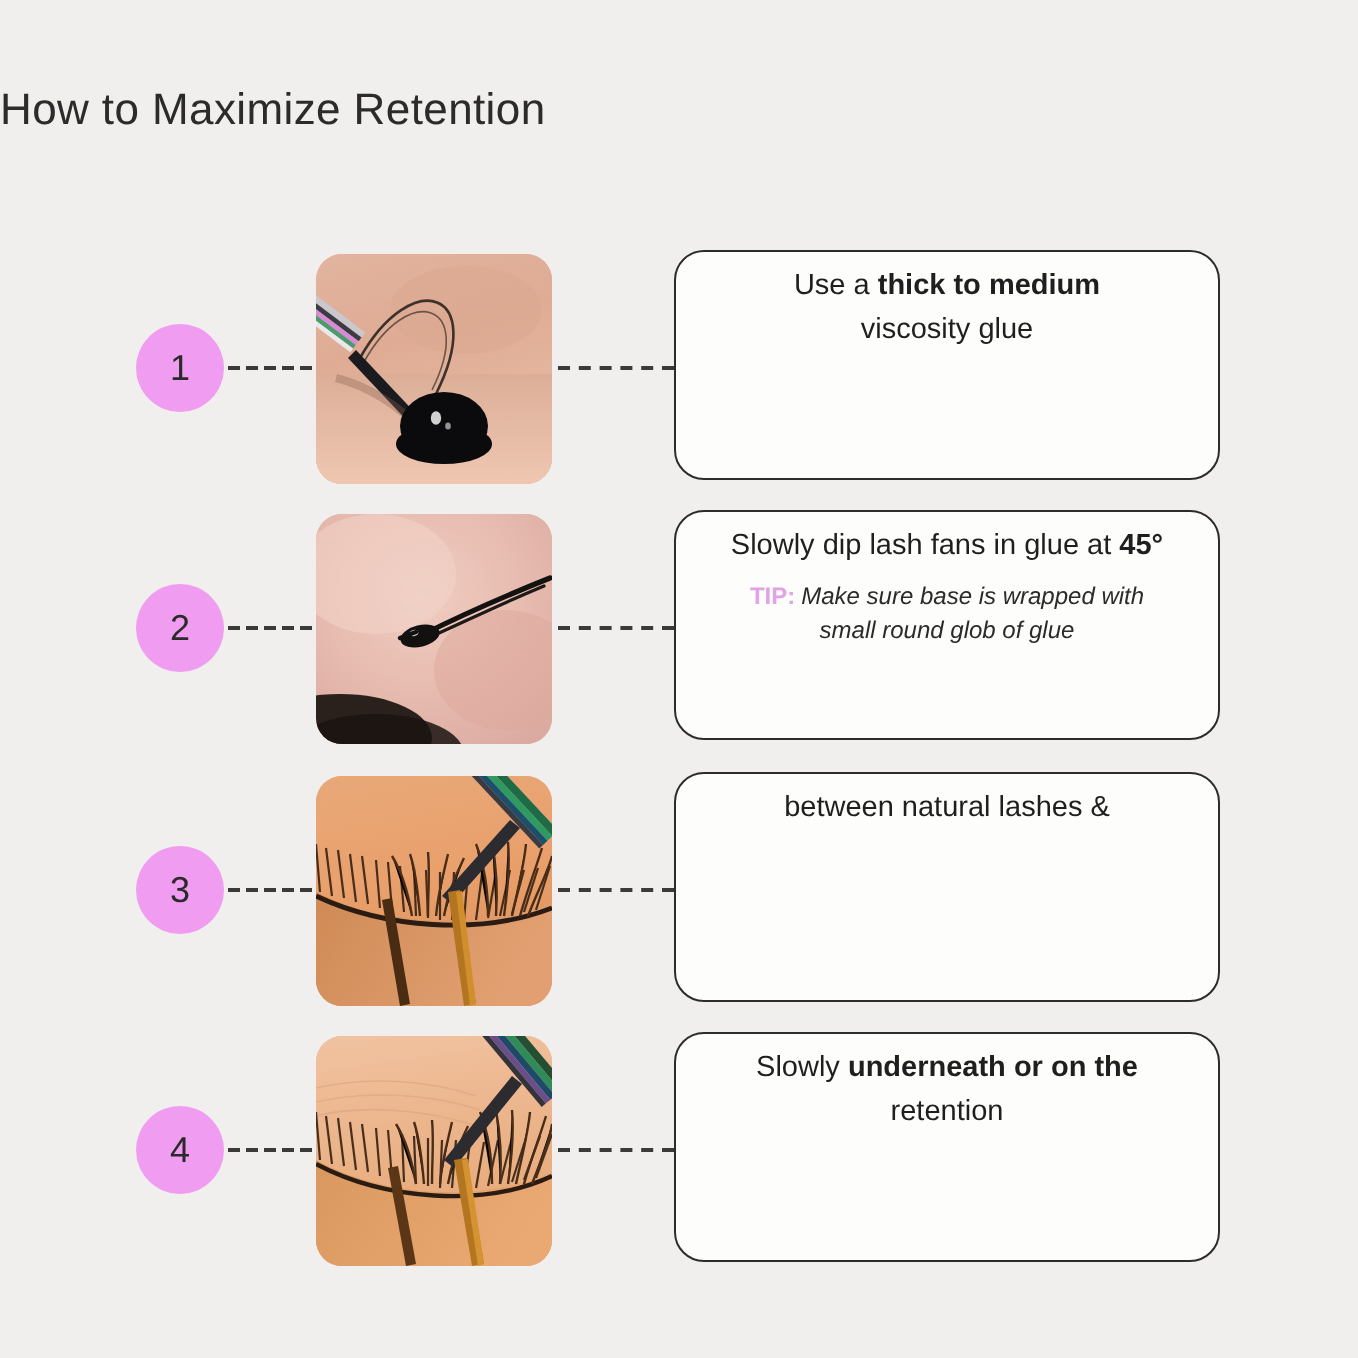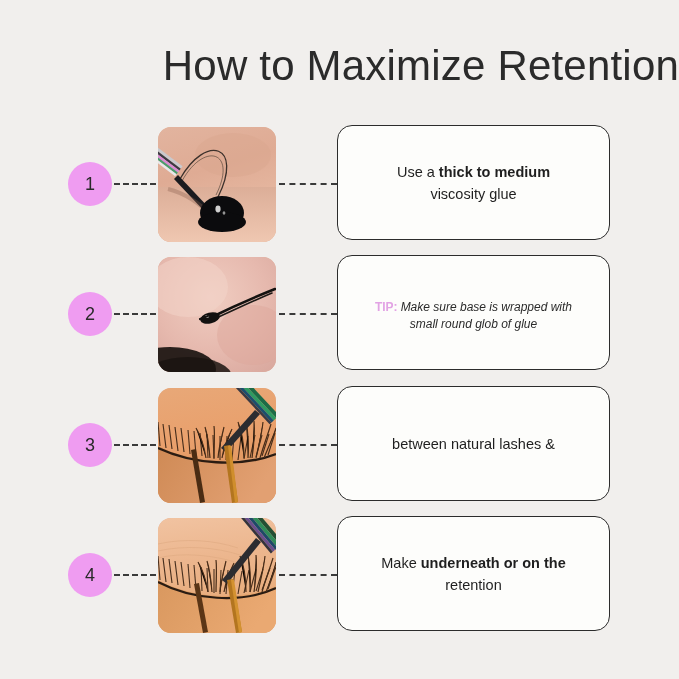--- a/index.html
+++ b/index.html
@@ -20,22 +20,22 @@
     height: 679px;
     background: #f1efed;
   }
 
   
   .title {
     position: absolute;
     top: 42px;
     left: 0;
     width: 679px;
-    text-align: right;
-    font-size: 42px;
+    text-align: left;
+    font-size: 22px;
     font-weight: 300;
     letter-spacing: 0.2px;
     color: #2b2b2b;
     font-family: "Liberation Sans", sans-serif;
   }
 
   
   .row {
     position: absolute;
     left: 0;
@@ -95,21 +95,20 @@
     top: 0;
     width: 273px;
     height: 115px;
     border: 1.3px solid #2c2c2c;
     border-radius: 15px;
     background: #fdfdfb;
     box-sizing: border-box;
     display: flex;
     flex-direction: column;
     align-items: center;
-    justify-content: center;
     padding: 6px 14px;
   }
   .card-line {
     text-align: center;
     font-size: 14.5px;
     line-height: 22px;
     color: #1f1f1f;
     font-family: "Liberation Sans", sans-serif;
     font-weight: 400;
   }
@@ -218,20 +217,23 @@
         <path d="M114 36 C 90 46, 72 55, 56 62" stroke="#1d1a17" stroke-width="1.6" fill="none" stroke-linecap="round"></path>
         <ellipse cx="52" cy="61" rx="10" ry="5.4" fill="#121110" transform="rotate(-14 52 61)"></ellipse>
         <ellipse cx="49" cy="59.5" rx="2.2" ry="1.5" fill="#e9e3de" opacity="0.9" transform="rotate(-14 49 59.5)"></ellipse>
         <path d="M42 62 L50 59" stroke="#121110" stroke-width="2.2" stroke-linecap="round"></path>
       </svg>
     </div>
 
     <div class="dash dash-right"></div>
 
     <div class="card">
+      <div class="card-line">
+        <span>Slowly dip lash fans in glue at </span><b>45°</b>
+      </div>
       <div class="tip-block">
         <span class="tip-label">TIP:</span><span>Make sure base is wrapped with</span><br>
         <span>small round glob of glue</span>
       </div>
     </div>
   </div>
 
   <div class="row row-3">
     <div class="badge">
       <span>3</span>
@@ -395,19 +397,19 @@
         <path d="M45 115 L36 66 L41 65 L50 114 Z" fill="#5a3516"></path>
         <path d="M78 115 L69 62 L75 61 L84 114 Z" fill="#b3751f"></path>
         <path d="M81 115 L73 62 L76 61.5 L84 114 Z" fill="#d49230"></path>
       </svg>
     </div>
 
     <div class="dash dash-right"></div>
 
     <div class="card">
       <div class="card-line">
-        <span>Make </span><b>underneath or on the</b>
+        <span>Slowly </span><b>underneath or on the</b>
       </div>
       <div class="card-line">retention</div>
     </div>
   </div>
 
 </div>
 
 </body></html>

